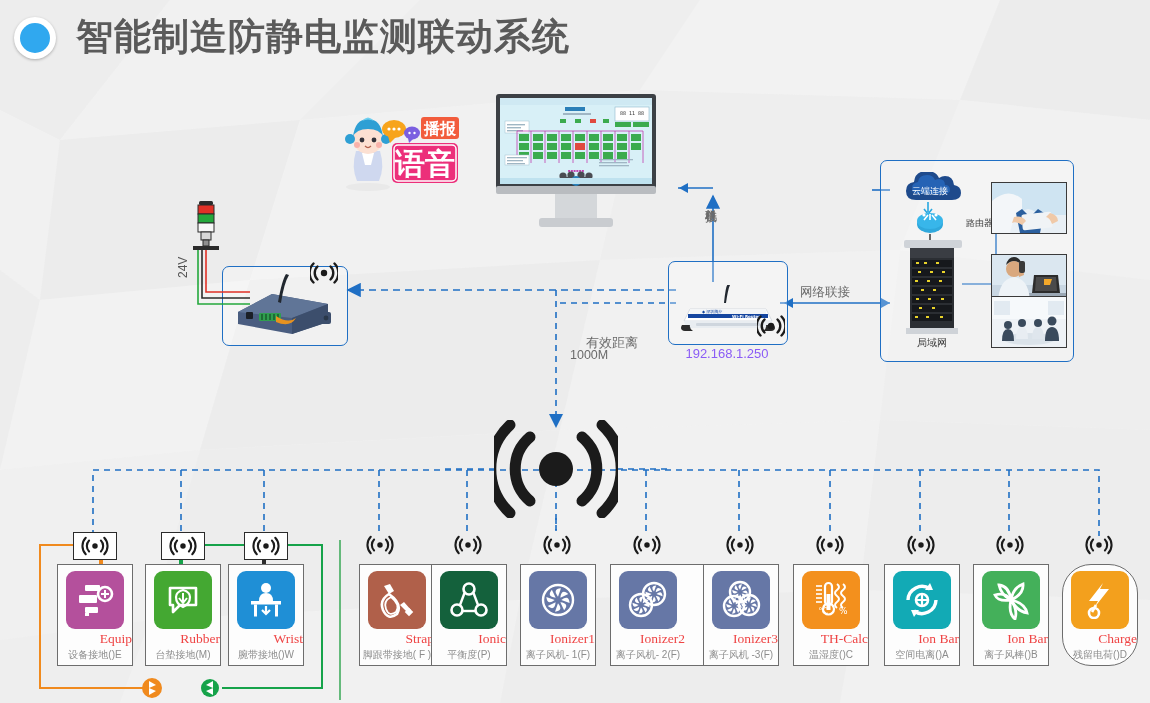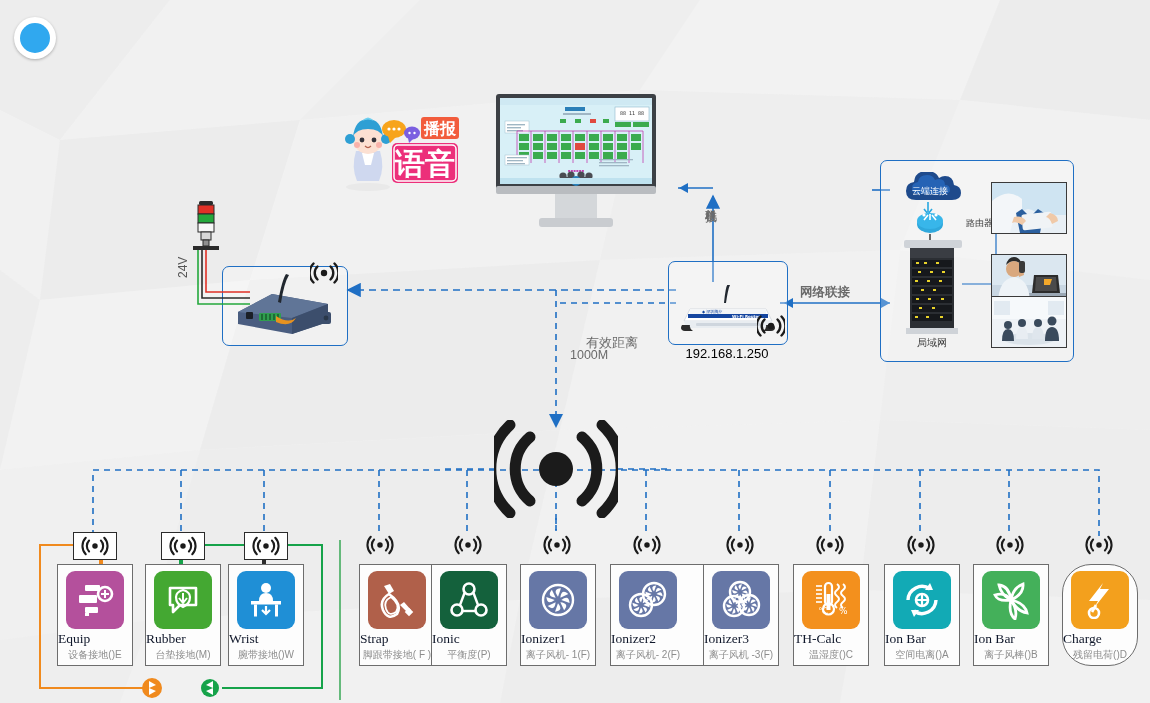--- a/index.html
+++ b/index.html
@@ -15,29 +15,29 @@
   #header{position:absolute;left:0;top:0;width:1150px;height:72px;z-index:5;}
   #logo-dot{position:absolute;left:14px;top:17px;width:42px;height:42px;border-radius:50%;
     background:#fff;box-shadow:0 1px 3px rgba(0,0,0,.28);display:flex;align-items:center;justify-content:center;}
   #logo-dot i{display:block;width:30px;height:30px;border-radius:50%;background:#30a8ef;}
   #app-title{position:absolute;left:76px;top:12px;font-size:37px;font-weight:bold;color:#5a5a5a;
     letter-spacing:1px;white-space:nowrap;}
   
   .abs{position:absolute;z-index:3;}
   .bluebox{position:absolute;border:1.5px solid #1f6fc4;border-radius:7px;background:rgba(255,255,255,.25);z-index:2;}
   .lbl{position:absolute;font-size:12px;color:#6a6a6a;text-align:center;white-space:nowrap;z-index:6;}
-  .lbl-blue{color:#000000;}
+  .lbl-blue{color:#8b5cf6;}
   
   .dev{position:absolute;top:564px;width:74px;height:100px;border:1.2px solid #6d6d6d;
     background:#fdfdfd;z-index:4;}
   .dev .tile{position:absolute;left:8px;top:6px;width:58px;height:58px;border-radius:9px;
     display:flex;align-items:center;justify-content:center;}
   .dev .tile svg{display:block;}
-  .dev .nm{position:absolute;left:0;top:66px;width:74px;text-align:left;font-size:13.5px;
-    color:#0f172a;font-family:"Liberation Serif","DejaVu Serif",serif;white-space:nowrap;}
+  .dev .nm{position:absolute;left:0;top:66px;width:74px;text-align:right;font-size:13.5px;
+    color:#ef4444;font-family:"Liberation Serif","DejaVu Serif",serif;white-space:nowrap;}
   .dev .sub{position:absolute;left:-4px;top:83px;width:82px;text-align:center;font-size:10px;
     color:#8d8d8d;white-space:nowrap;}
   
   .wifi{position:absolute;z-index:6;}
   .wifi.boxed{border:1.2px solid #2b2b2b;background:#fff;}
   
   #monitor{position:absolute;left:495px;top:93px;width:176px;height:147px;z-index:4;}
   
   #mascot{position:absolute;left:342px;top:107px;width:120px;height:86px;z-index:4;}
   
@@ -79,20 +79,21 @@
     <polygon points="150,620 520,600 500,703 120,703" fill="#f3f3f3"></polygon>
     <polygon points="520,600 860,590 840,703 500,703" fill="#ececec"></polygon>
     <polygon points="860,590 1150,600 1150,703 840,703" fill="#f2f2f2"></polygon>
   </g>
 </svg>
 
 <div id="header">
   <div id="logo-dot">
       <i></i>
     </div>
+  <div id="app-title">智能制造防静电监测联动系统</div>
 </div>
 
 <svg class="abs" style="left:0;top:0;z-index:2;" width="1150" height="703">
   <defs>
     <marker id="ah" markerWidth="9" markerHeight="9" refX="8" refY="4.5" orient="auto">
       <path d="M0,0 L9,4.5 L0,9 z" fill="#1f6fc4"></path>
     </marker>
     <marker id="ahr" markerWidth="9" markerHeight="9" refX="8" refY="4.5" orient="auto">
       <path d="M0,0 L9,4.5 L0,9 z" fill="#1f6fc4"></path>
     </marker>
@@ -347,21 +348,21 @@
 <svg class="wifi" style="left:757px;top:315px;width:28px;height:22px;" viewBox="0 0 28 22">
   <circle cx="14" cy="11" r="3.2" fill="#1b1b1b"></circle>
   <path d="M7.5,4.5 A9,9 0 0 0 7.5,17.5" stroke="#1b1b1b" stroke-width="2.4" fill="none" stroke-linecap="round"></path>
   <path d="M20.5,4.5 A9,9 0 0 1 20.5,17.5" stroke="#1b1b1b" stroke-width="2.4" fill="none" stroke-linecap="round"></path>
   <path d="M3.5,1.5 A13.5,13.5 0 0 0 3.5,20.5" stroke="#1b1b1b" stroke-width="2.4" fill="none" stroke-linecap="round"></path>
   <path d="M24.5,1.5 A13.5,13.5 0 0 1 24.5,20.5" stroke="#1b1b1b" stroke-width="2.4" fill="none" stroke-linecap="round"></path>
 </svg>
 <div class="lbl lbl-blue" style="left:668px;top:346px;width:118px;font-size:13px;">192.168.1.250</div>
 
 <div class="lbl" style="left:702px;top:200px;writing-mode:vertical-rl;text-orientation:upright;font-size:12px;">单机联接</div>
-<div class="lbl" style="left:800px;top:284px;font-size:12.5px;font-weight:bold;">网络联接</div>
+<div class="lbl" style="left:800px;top:284px;font-size:12.5px;">网络联接</div>
 <div class="lbl" style="left:586px;top:334px;font-size:13px;">有效距离</div>
 <div class="lbl" style="left:570px;top:348px;font-size:12.5px;">1000M</div>
 
 <svg id="serverwrap" viewBox="0 0 172 178">
 
   <path d="M20,28 q-10,0 -10,-9 q0,-8 8,-9 q1,-11 13,-11 q9,0 12,7 q3,-2 6,-2 q8,0 9,9 q7,1 7,8 q0,7 -9,7 z" fill="#1e4a8c"></path>
   <path d="M22,22 q-6,0 -6,-6 q0,-5 6,-6 q1,-7 9,-7 q6,0 8,5 q2,-1 4,-1 q6,0 6,6 q5,0 5,5 q0,4 -6,4 z" fill="#2563b5"></path>
   <text x="34" y="22" font-size="9" fill="#fff" text-anchor="middle" font-family="'DejaVu Sans',sans-serif">云端连接</text>
   <path d="M32,30 L32,40 M28,37 L32,42 L36,37" stroke="#29a8e0" stroke-width="1.6" fill="none"></path>
 

